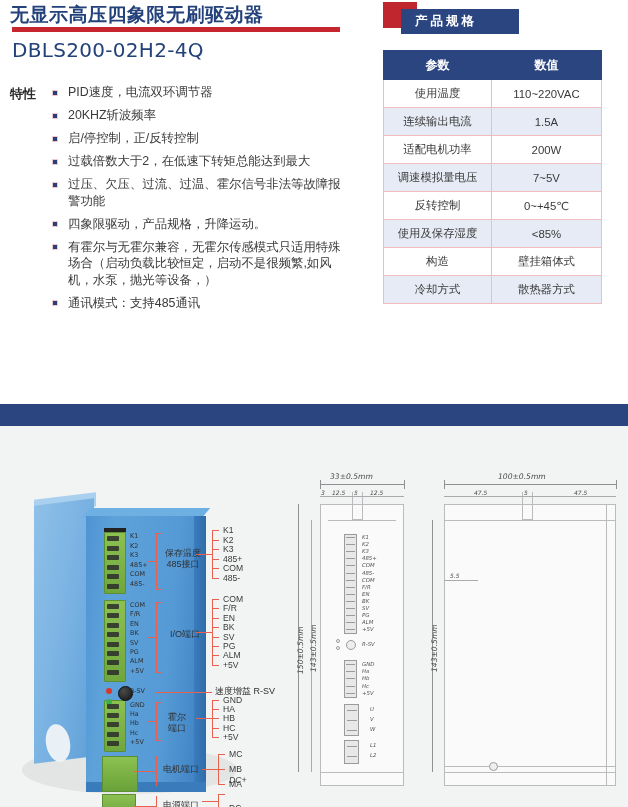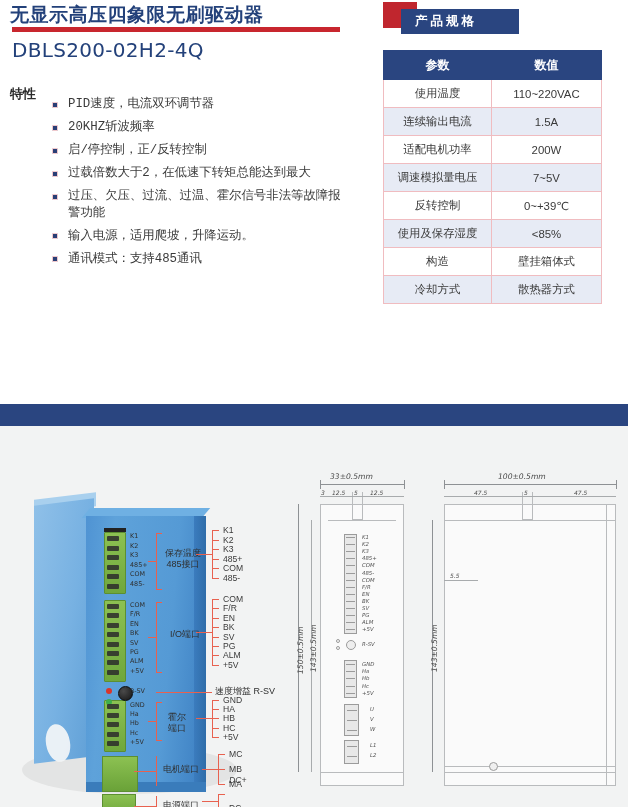--- a/index.html
+++ b/index.html
@@ -30,21 +30,21 @@
     position:absolute; left:12px; top:38px;
     font-size:20px; color:#23417a; letter-spacing:0.3px;
     font-family:"DejaVu Sans",sans-serif; white-space:nowrap;
   }
 
   #features-label {
     position:absolute; left:10px; top:85px;
     font-size:13px; font-weight:bold; color:#2b2b2b;
   }
 
-  #feature-list { position:absolute; left:52px; top:96px; width:300px;font-family:Liberation Mono, monospace; }
+  #feature-list { position:absolute; left:52px; top:84px; width:300px; }
   .feature-item {
     position:relative; padding-left:16px; margin-bottom:6.5px;
     font-size:12.4px; line-height:16.5px; color:#3a3a3a;
   }
   .feature-bullet {
     position:absolute; left:0; top:5.5px; width:6px; height:6px;
     background:#2a3f76; border:1.5px solid #f0c8cc; border-radius:1px;
   }
 
   
@@ -229,21 +229,25 @@
       <div class="feature-item">
         <span class="feature-bullet"></span>
         <span>过载倍数大于2，在低速下转矩总能达到最大</span>
       </div>
       <div class="feature-item">
         <span class="feature-bullet"></span>
         <span>过压、欠压、过流、过温、霍尔信号非法等故障报警功能</span>
       </div>
       <div class="feature-item">
         <span class="feature-bullet"></span>
-        <span>输入电源，适用爬坡，升降运动。</span>
+        <span>四象限驱动，产品规格，升降运动。</span>
+      </div>
+      <div class="feature-item">
+        <span class="feature-bullet"></span>
+        <span>有霍尔与无霍尔兼容，无霍尔传感模式只适用特殊场合（启动负载比较恒定，启动不是很频繁,如风机，水泵，抛光等设备，）</span>
       </div>
       <div class="feature-item">
         <span class="feature-bullet"></span>
         <span>通讯模式：支持485通讯</span>
       </div>
     </div>
   </div>
 
   <div id="spec-col">
     <div id="spec-head">
@@ -274,21 +278,21 @@
           <tr>
             <td>适配电机功率</td>
             <td>200W</td>
           </tr>
           <tr>
             <td>调速模拟量电压</td>
             <td>7~5V</td>
           </tr>
           <tr>
             <td>反转控制</td>
-            <td>0~+39℃</td>
+            <td>0~+45℃</td>
           </tr>
           <tr>
             <td>使用及保存湿度</td>
             <td>&lt;85%</td>
           </tr>
           <tr>
             <td>构造</td>
             <td>壁挂箱体式</td>
           </tr>
           <tr>

